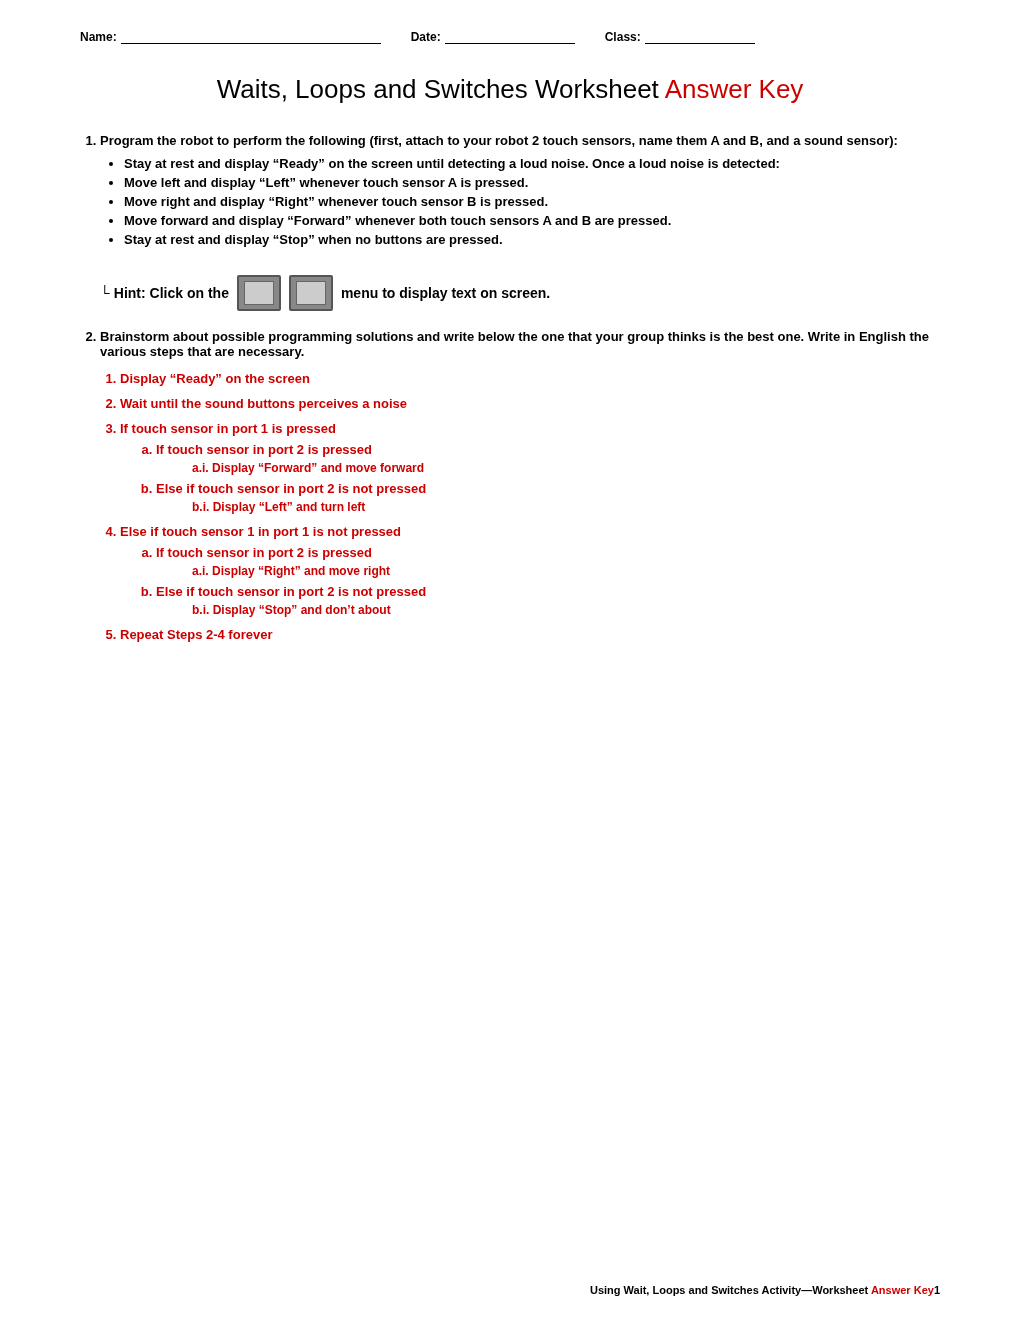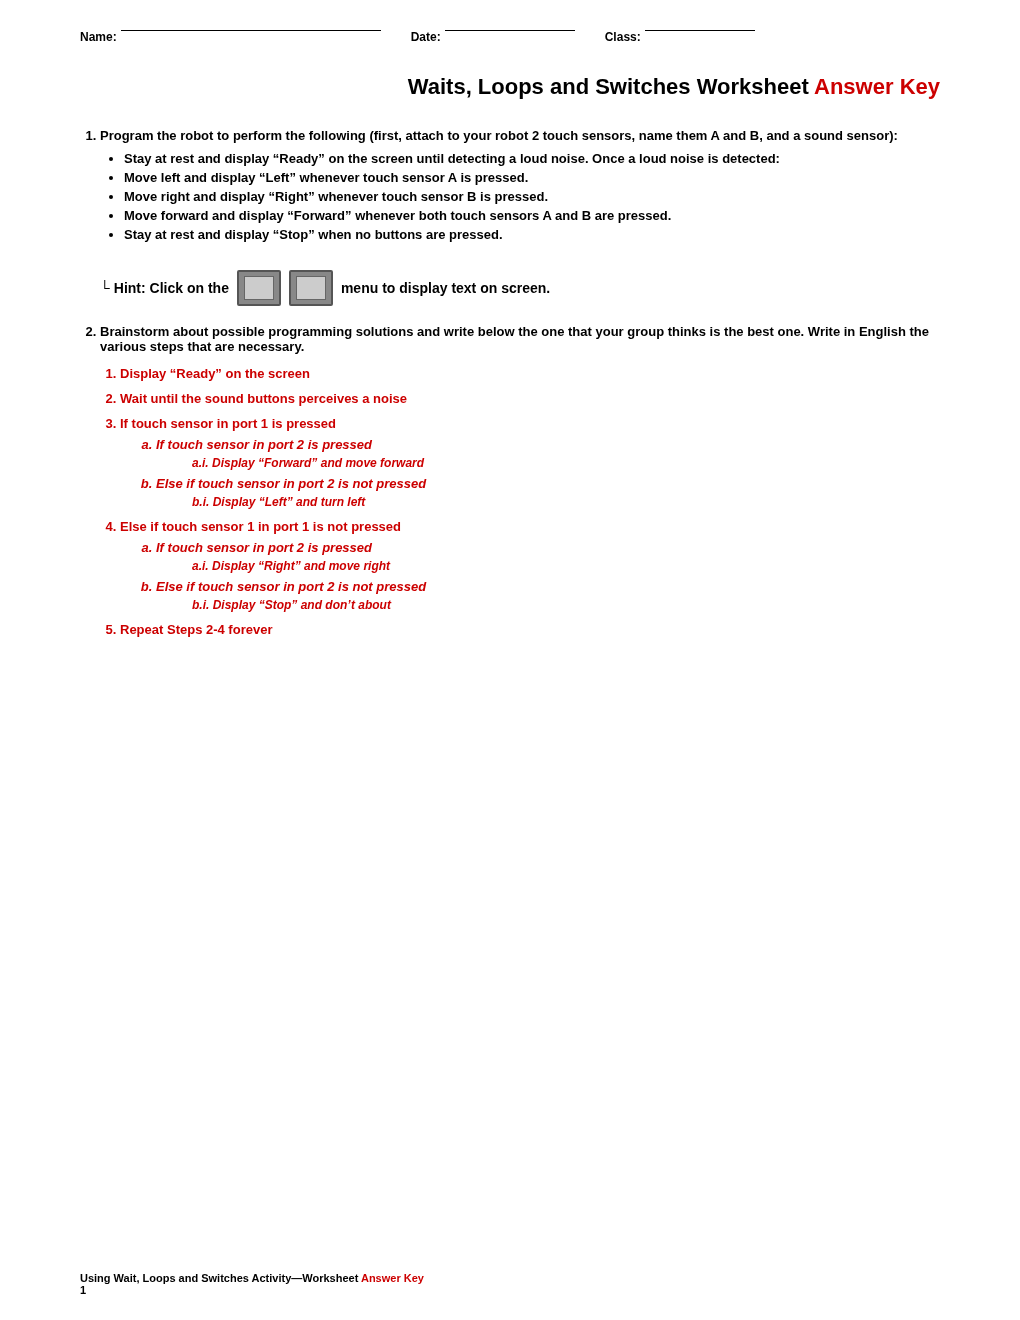--- a/index.html
+++ b/index.html
@@ -19,36 +19,36 @@
     }
     .header-line {
       display: flex;
       gap: 30px;
       font-size: 12px;
       margin-bottom: 30px;
       border-bottom: none;
     }
     .header-field {
       display: flex;
-      align-items: flex-start;
+      align-items: flex-end;
       gap: 4px;
     }
     .header-field .label { font-weight: bold; }
     .header-field .underline {
       display: inline-block;
       border-bottom: 1px solid #000;
     }
     .name-underline { width: 260px; }
     .date-underline { width: 130px; }
     .class-underline { width: 110px; }
 
     h1 {
-      text-align: right;
-      font-size: 22px;
-      font-weight: bold;
+      text-align: center;
+      font-size: 26px;
+      font-weight: normal;
       margin-bottom: 28px;
     }
     .red { color: #cc0000; }
 
     .main-list {
       list-style: decimal;
       padding-left: 20px;
     }
     .main-list > li {
       margin-bottom: 18px;
@@ -106,21 +106,20 @@
       margin-bottom: 10px;
       font-weight: bold;
       font-size: 13px;
       color: #cc0000;
     }
 
     .sub-list-a {
       list-style: lower-alpha;
       padding-left: 36px;
       margin-top: 6px;
-      font-style: italic;
     }
     .sub-list-a > li {
       margin-bottom: 6px;
       font-weight: bold;
       font-size: 13px;
       color: #cc0000;
     }
 
     .sub-list-roman {
       list-style: none;
@@ -141,21 +140,20 @@
     .footer {
       position: absolute;
       bottom: 24px;
       left: 80px;
       right: 80px;
       display: flex;
       justify-content: flex-end;
       font-size: 11px;
       font-weight: bold;
       border-top: none;
-      flex-direction: column;
     }
     .footer .red { color: #cc0000; }
   </style>
 </head>
 <body>
 
 <div class="page">
 
   <div class="header-line">
     <span class="header-field">

